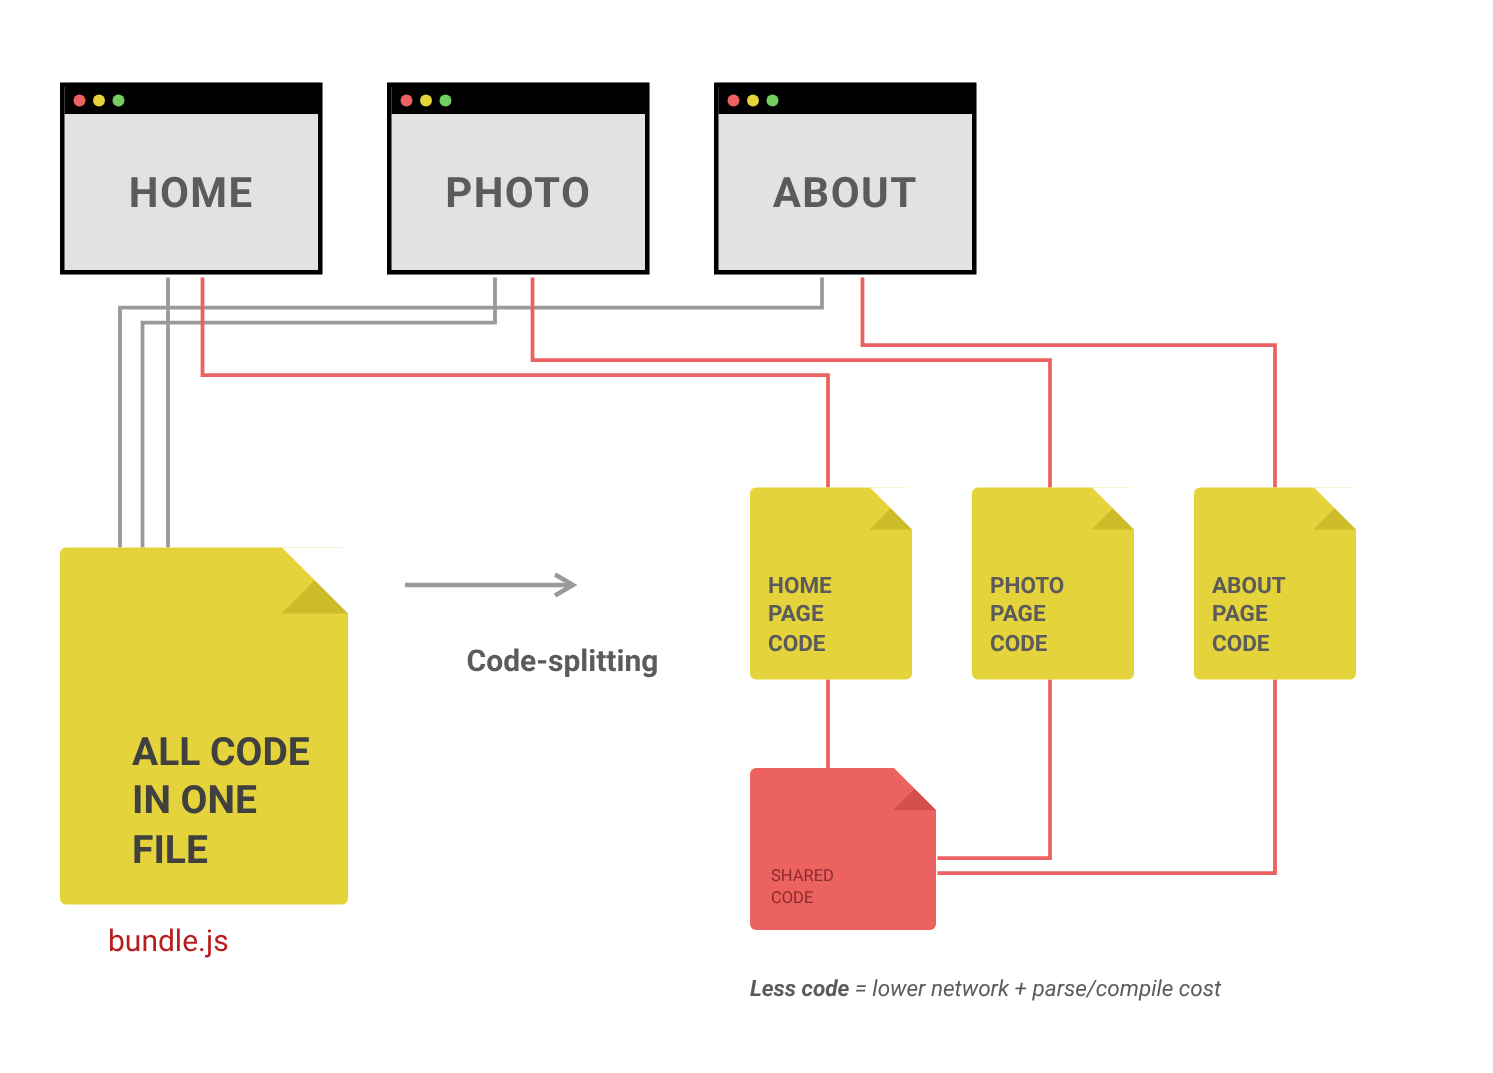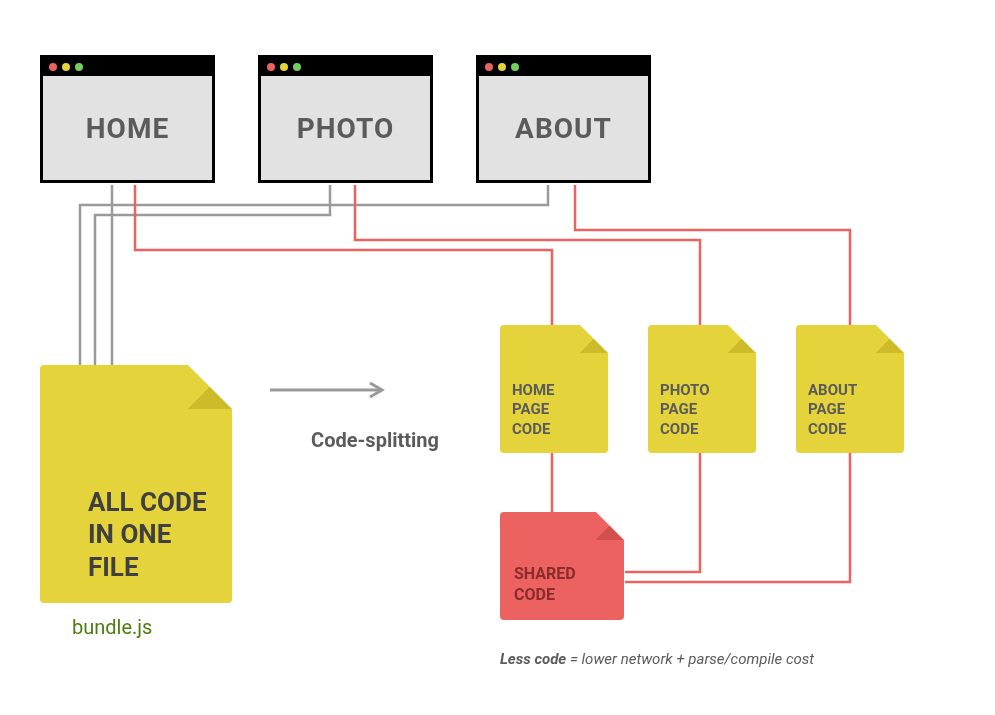--- a/index.html
+++ b/index.html
@@ -80,32 +80,32 @@
     font-size: 15px;
     line-height: 1.3;
     color: #5b5b5b;
     white-space: pre-line;
   }
   .file-card.shared { background: #ec6261; width: 124px; height: 108px; }
   .file-card.shared .fold { background: linear-gradient(135deg, transparent 0%, transparent 49%, #d24f4e 50%, #d24f4e 100%); }
   .file-card.shared .label {
     position: absolute;
     bottom: 14px; left: 14px;
-    font-weight: 700;
-    font-size: 16px;
+    font-weight: 400;
+    font-size: 11px;
     line-height: 1.3;
     color: #8a2c2b;
     white-space: pre-line;
   }
 
   .text-block { position: absolute; color: #5b5b5b; text-align: center; }
   .text-block h3 { font-weight: 700; font-size: 20px; margin-bottom: 16px; }
   .text-block p { font-size: 20px; line-height: 1.5; }
 
-  .caption { position: absolute; color: #4d7c0f; font-size: 20px; }
+  .caption { position: absolute; color: #b91c1c; font-size: 20px; }
   .footnote { position: absolute; color: #5b5b5b; font-size: 15px; }
   .footnote b { font-weight: 700; }
 
   svg.connectors { position: absolute; top: 0; left: 0; width: 995px; height: 715px; pointer-events: none; }
 </style>
 </head>
 <body>
 
 <svg class="connectors">
 

